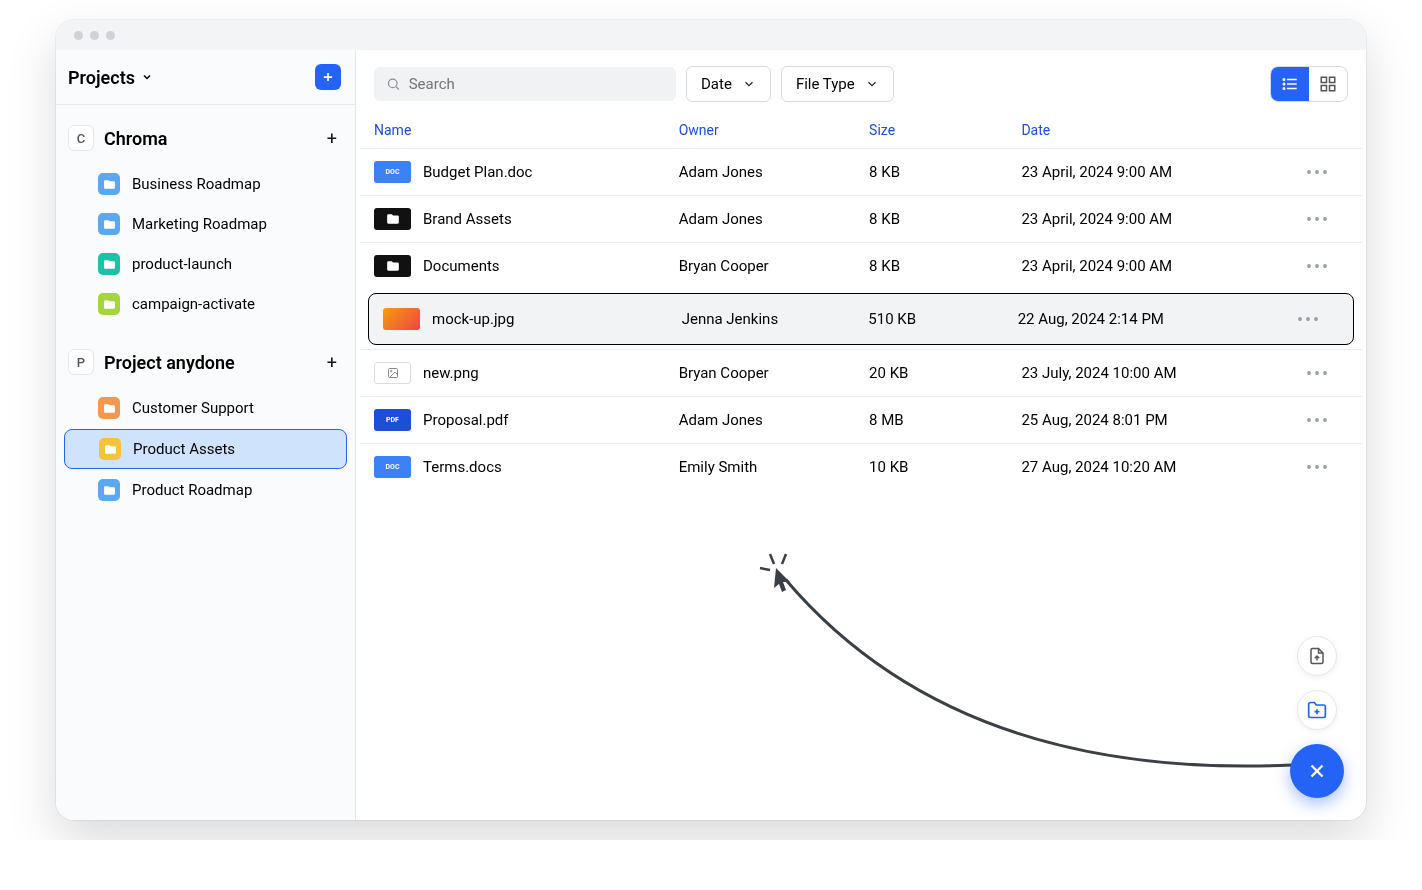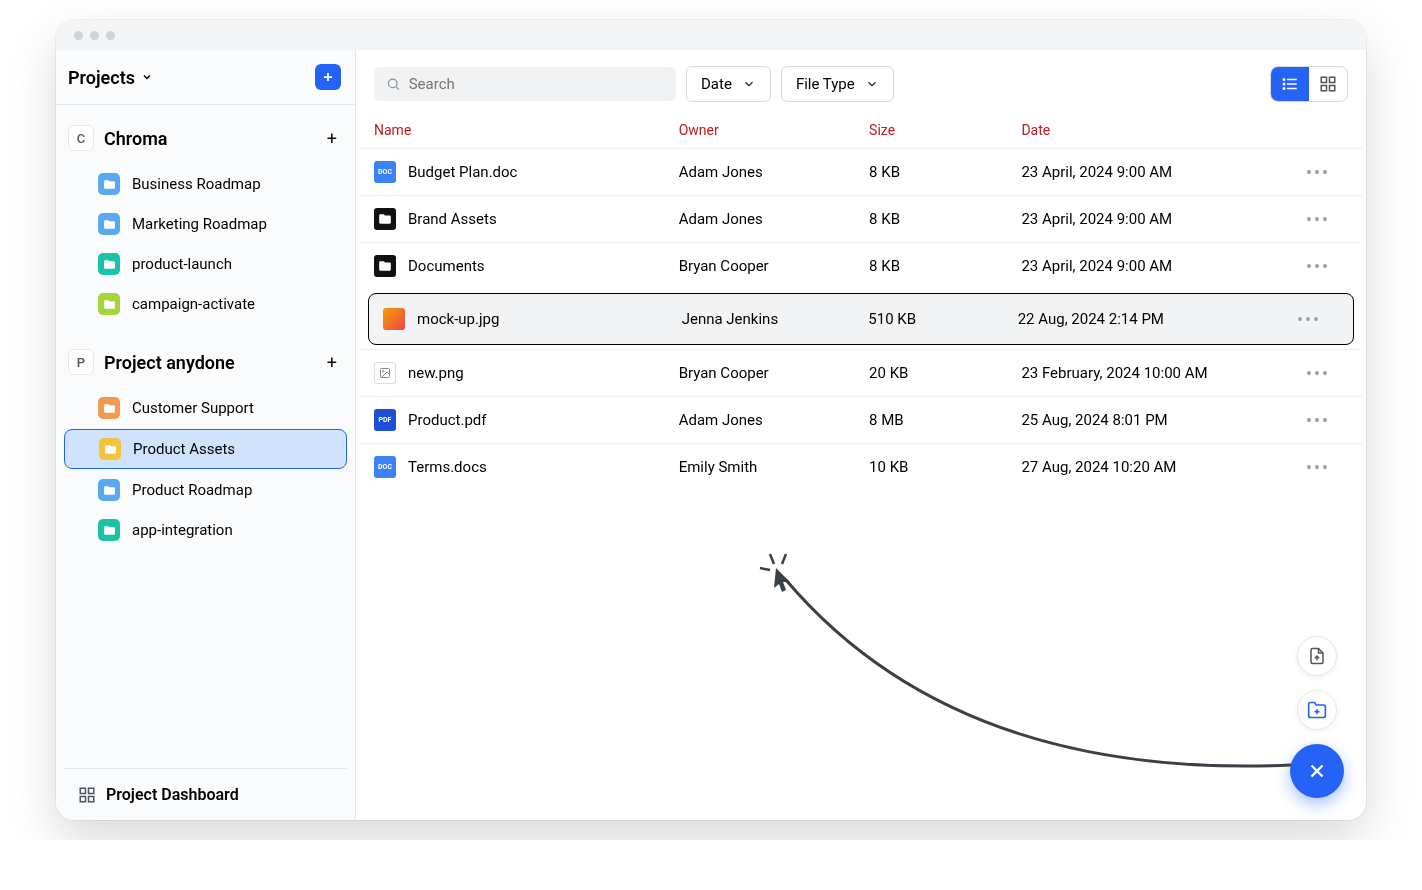--- a/index.html
+++ b/index.html
@@ -72,32 +72,32 @@
 }
 .pill svg { width: 14px; height: 14px; color: #222; }
 .spacer { flex: 1; }
 .viewtoggle { display: flex; border: 1px solid #d6d9de; border-radius: 8px; overflow: hidden; }
 .viewtoggle .vt { width: 38px; height: 34px; display: flex; align-items: center; justify-content: center; cursor: pointer; }
 .viewtoggle .vt.active { background: #2563f6; color: #fff; }
 .viewtoggle .vt:not(.active) { color: #555; }
 .viewtoggle svg { width: 18px; height: 18px; }
 
 .table-head {
-  display: grid; grid-template-columns: 1.6fr 1fr 0.8fr 1.4fr 60px; padding: 10px 18px; color: #b91c1c; font-size: 14px;
+  display: grid; grid-template-columns: 1.6fr 1fr 0.8fr 1.4fr 60px; padding: 10px 18px; color: #1d4ed8; font-size: 14px;
 }
 .table-body { padding: 0 4px; }
 .row {
   display: grid; grid-template-columns: 1.6fr 1fr 0.8fr 1.4fr 60px; align-items: center;
   padding: 12px 14px; border-top: 1px solid #eceef1; font-size: 15px; cursor: pointer;
 }
 .row.selected {
   background: #f2f3f5; border: 1px solid #000000; border-radius: 8px; margin: 4px 8px; padding: 14px 14px;
 }
 .row .name-cell { display: flex; align-items: center; gap: 12px; }
-.ficon { width: 22px; height: 22px; border-radius: 3px; display: flex; align-items: center; justify-content: center; text-align: center; }
+.ficon { width: 37px; height: 22px; border-radius: 3px; display: flex; align-items: center; justify-content: center; text-align: center; }
 .dots { color: #9aa0a8; font-size: 18px; letter-spacing: 2px; text-align: center; }
 
 .fab-stack { position: absolute; right: 22px; bottom: 22px; display: flex; flex-direction: column; align-items: center; gap: 14px; }
 .mini-fab {
   width: 40px; height: 40px; border-radius: 20px; background: #fff; border: 1px solid #e5e7eb;
   display: flex; align-items: center; justify-content: center; color: #2563f6;
   box-shadow: 0 2px 6px rgba(0,0,0,0.06);
 }
 .mini-fab.gray { color: #555; }
 .fab {
@@ -202,40 +202,23 @@
       <span>Product Assets</span>
             </div>
             <div class="sb-item">
       <div class="ic blue">
         <svg viewBox="0 0 24 24" fill="white">
                   <path d="M10 4H4a2 2 0 0 0-2 2v12a2 2 0 0 0 2 2h16a2 2 0 0 0 2-2V8a2 2 0 0 0-2-2h-8l-2-2z"></path>
                 </svg>
       </div>
       <span>Product Roadmap</span>
             </div>
-            <div class="sb-item">
-      <div class="ic teal">
-        <svg viewBox="0 0 24 24" fill="white">
-                  <path d="M10 4H4a2 2 0 0 0-2 2v12a2 2 0 0 0 2 2h16a2 2 0 0 0 2-2V8a2 2 0 0 0-2-2h-8l-2-2z"></path>
-                </svg>
-      </div>
-      <span>app-integration</span>
-            </div>
-          </div>
-        </div>
-
-      <div class="sidebar-footer">
-        <svg class="gicon" viewBox="0 0 24 24" fill="none" stroke="currentColor" stroke-width="2">
-            <rect x="3" y="3" width="7" height="7"></rect>
-            <rect x="14" y="3" width="7" height="7"></rect>
-            <rect x="3" y="14" width="7" height="7"></rect>
-            <rect x="14" y="14" width="7" height="7"></rect>
-          </svg>
-        <span class="lbl">Project Dashboard</span>
-      </div>
+          </div>
+        </div>
+
     </div>
 
     <div class="main">
 
       <div class="toolbar">
         <div class="search">
           <svg viewBox="0 0 24 24" fill="none" stroke="currentColor" stroke-width="2">
               <circle cx="11" cy="11" r="7"></circle>
               <line x1="21" y1="21" x2="16.65" y2="16.65"></line>
             </svg>
@@ -349,29 +332,29 @@
                     <rect x="3" y="3" width="18" height="18" rx="2"></rect>
                     <circle cx="8.5" cy="8.5" r="1.5"></circle>
                     <polyline points="21 15 16 10 5 21"></polyline>
                   </svg>
                 </div>
               </span>
       <span>new.png</span>
     </div>
     <div>Bryan Cooper</div>
     <div>20 KB</div>
-    <div>23 February, 2024 10:00 AM</div>
+    <div>23 July, 2024 10:00 AM</div>
     <div class="dots">•••</div>
           </div>
           <div class="row">
     <div class="name-cell">
       <span>
                 <div class="ficon" style="background:#1d4ed8;color:#fff;font-size:7px;font-weight:700;border-radius:3px">PDF</div>
               </span>
-      <span>Product.pdf</span>
+      <span>Proposal.pdf</span>
     </div>
     <div>Adam Jones</div>
     <div>8 MB</div>
     <div>25 Aug, 2024 8:01 PM</div>
     <div class="dots">•••</div>
           </div>
           <div class="row">
     <div class="name-cell">
       <span>
                 <div class="ficon" style="background:#3b82f6;color:#fff;font-size:7px;font-weight:700;border-radius:3px">DOC</div>

